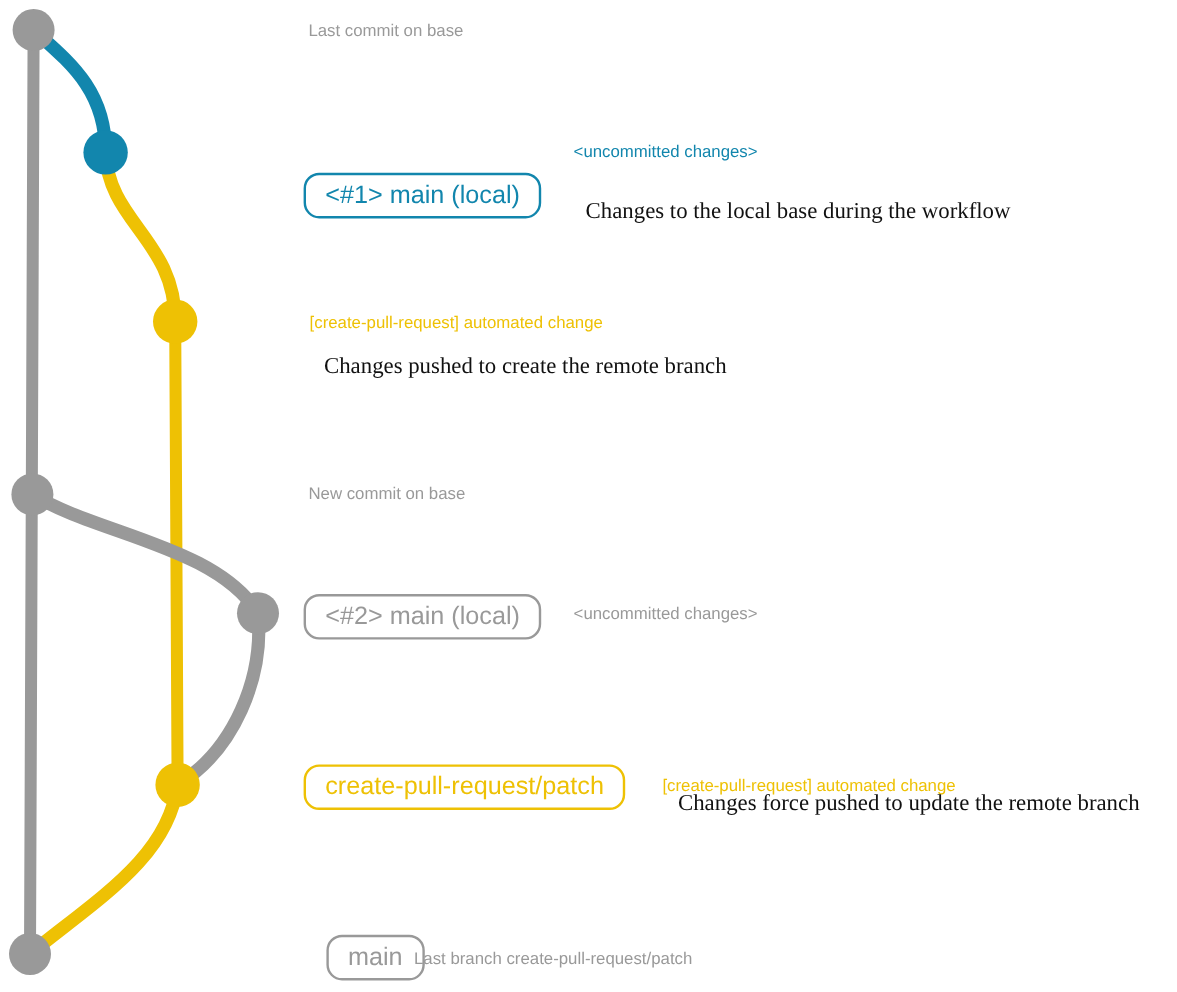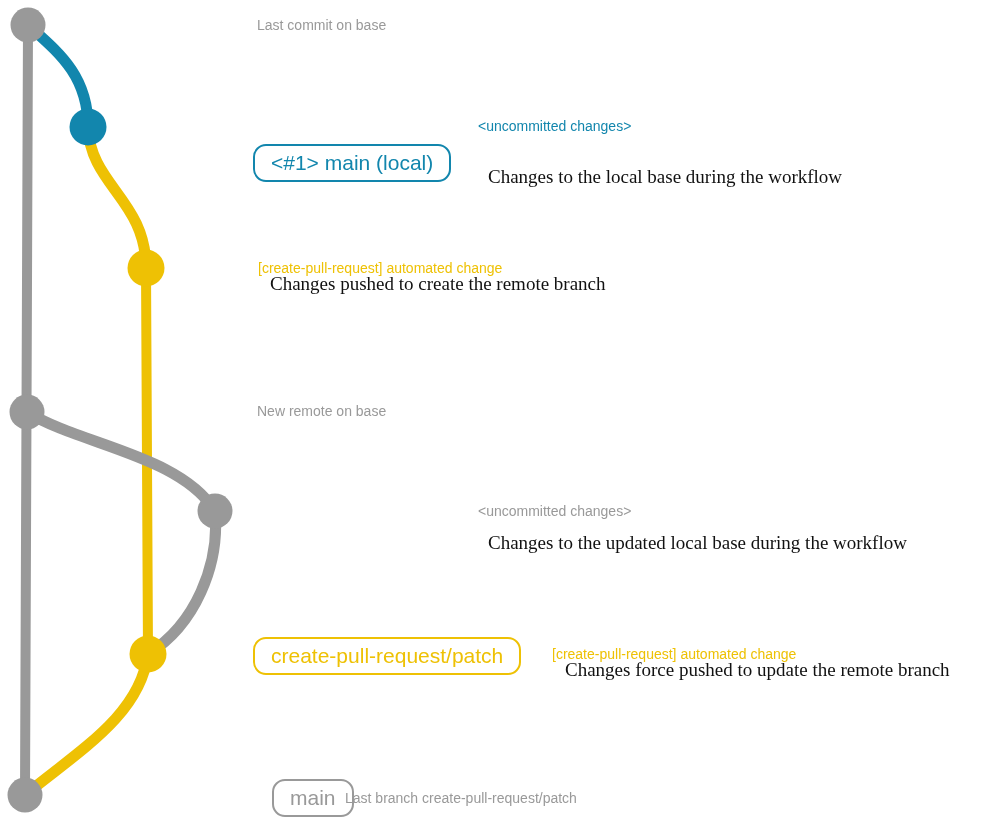--- a/index.html
+++ b/index.html
@@ -87,26 +87,26 @@
     <circle class="dot gray" cx="25" cy="795" r="17.5"></circle>
   </svg>
 
   <div class="lbl gray" style="left:257px; top:15px;">Last commit on base</div>
 
   <div class="tag blue" style="left:253px; top:110px;margin-top:34px;">&lt;#1&gt; main (local)</div>
   <div class="lbl blue" style="left:478px; top:116px;">&lt;uncommitted changes&gt;</div>
   <div class="note" style="left:488px; top:147px;margin-top:20px;">Changes to the local base during the workflow</div>
 
   <div class="lbl yellow" style="left:258px; top:258px;">[create-pull-request] automated change</div>
-  <div class="note" style="left:270px; top:274px;">Changes pushed to create the remote branch</div>
+  <div class="note" style="left:270px; top:296px;">Changes pushed to create the remote branch</div>
 
-  <div class="lbl gray" style="left:257px; top:401px;">New remote on base</div>
+  <div class="lbl gray" style="left:257px; top:401px;">New commit on base</div>
 
+  <div class="tag gray" style="left:253px; top:495px;">&lt;#2&gt; main (local)</div>
   <div class="lbl gray" style="left:478px; top:501px;">&lt;uncommitted changes&gt;</div>
-  <div class="note" style="left:488px; top:533px;">Changes to the updated local base during the workflow</div>
 
   <div class="tag yellow" style="left:253px; top:637px;">create-pull-request/patch</div>
   <div class="lbl yellow" style="left:552px; top:644px;">[create-pull-request] automated change</div>
   <div class="note" style="left:565px; top:660px;">Changes force pushed to update the remote branch</div>
 
   <div class="tag gray" style="left:272px; top:779px;">main</div>
   <div class="lbl gray" style="left:345px; top:788px;">Last branch create-pull-request/patch</div>
 
 </div>
 

